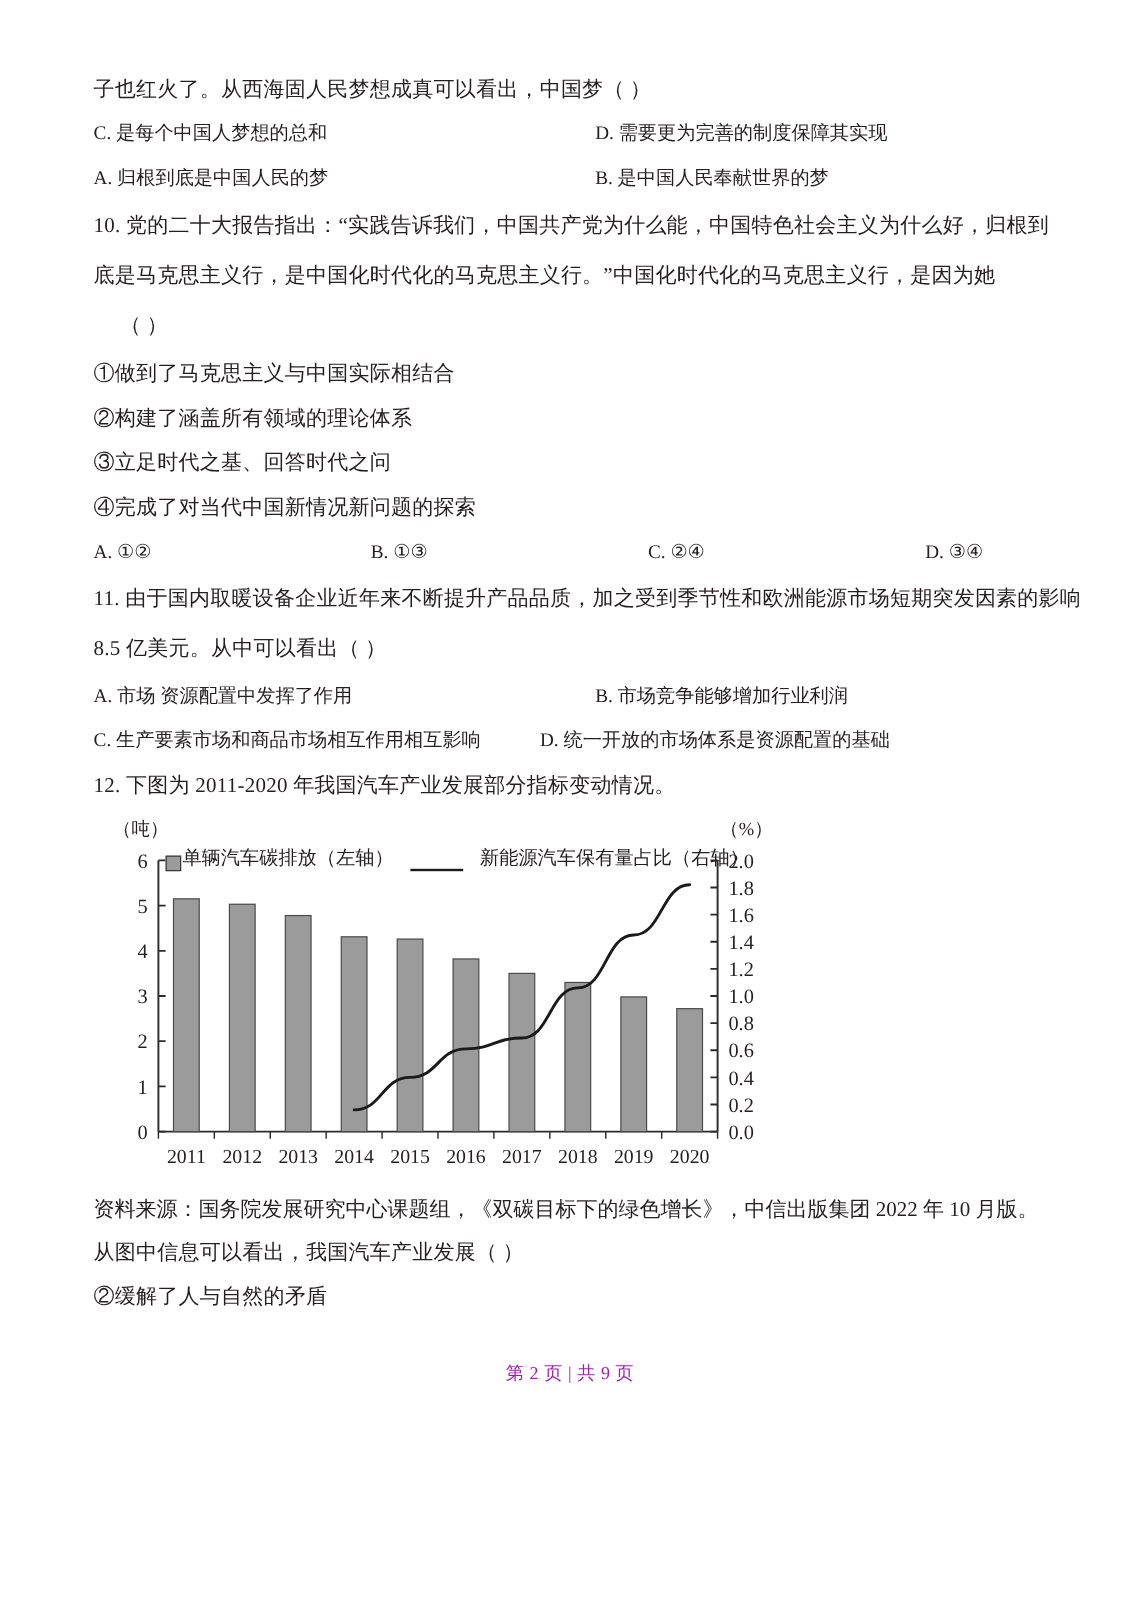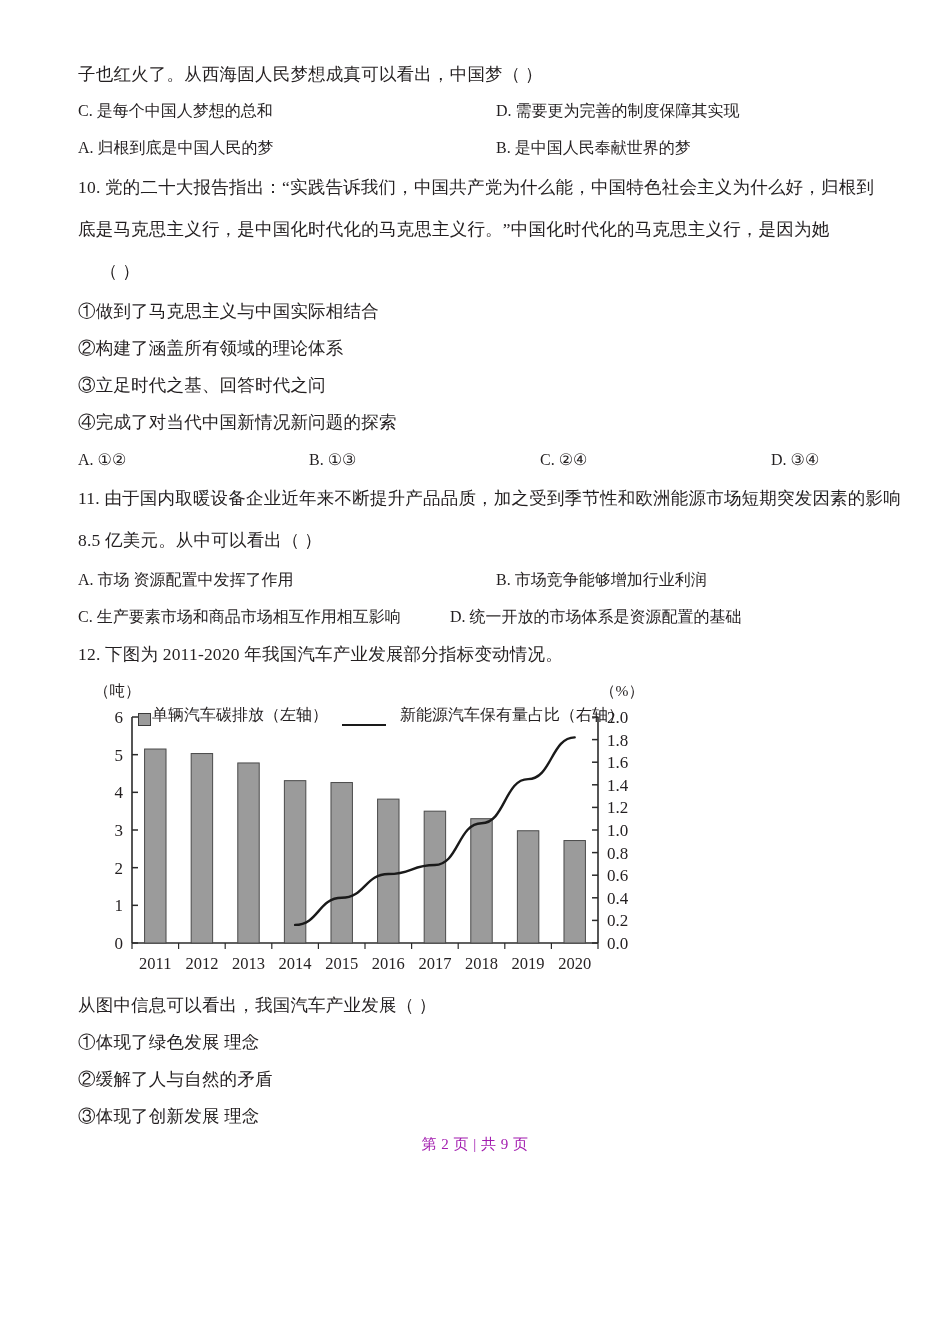--- a/index.html
+++ b/index.html
@@ -254,21 +254,20 @@
       </div>
 
       <div class="legend-row">
         <span class="legend-swatch"></span>
         <span>单辆汽车碳排放（左轴）</span>
         <span class="legend-line"></span>
         <span>新能源汽车保有量占比（右轴）</span>
       </div>
     </div>
 
+    <div class="source">资料来源：国务院发展研究中心课题组，《双碳目标下的绿色增长》，中信出版集团 2022 年 10 月版。</div>
 
     <div class="line" style="margin-top:6px;text-align:right;">从图中信息可以看出，我国汽车产业发展（       ）</div>
-    <div class="line">①体现了绿色发展    理念</div>
     <div class="line">②缓解了人与自然的矛盾</div>
-    <div class="line">③体现了创新发展    理念</div>
   </div>
 
   <div class="footer">第 2 页 | 共 9 页</div>
 </div>
 
 </body></html>

